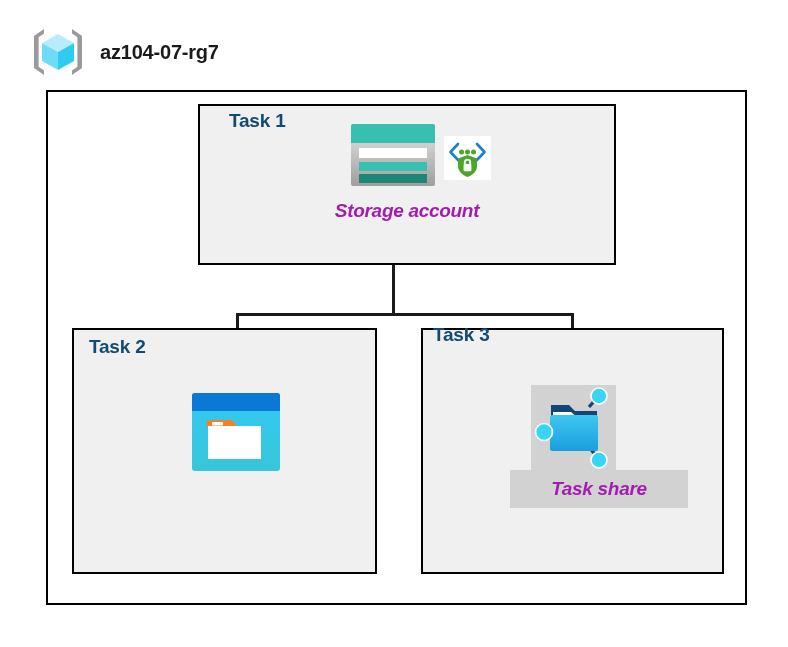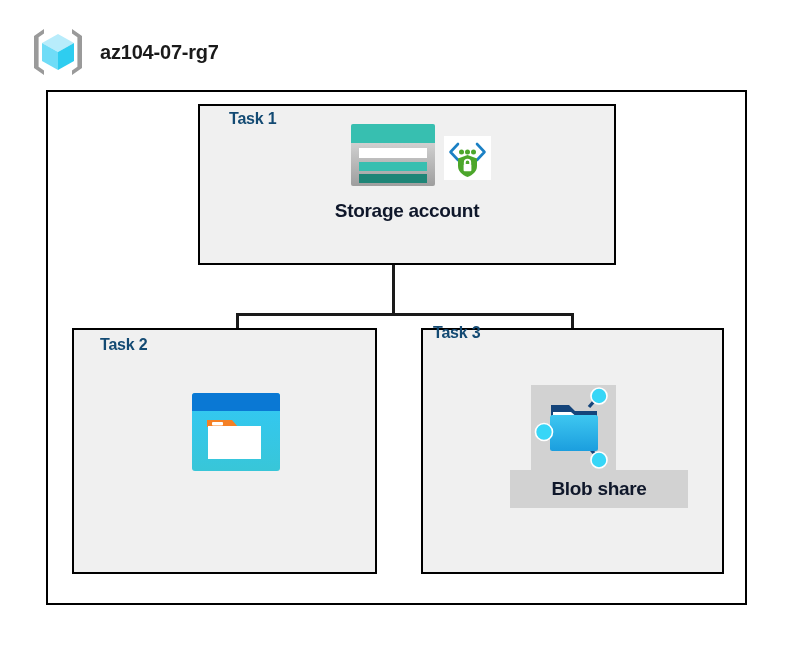--- a/index.html
+++ b/index.html
@@ -58,38 +58,39 @@
     background: #f0f0f0;
     border: 2.5px solid #000000;
     box-sizing: border-box;
   }
   #task1-box { left: 198px; top: 104px; width: 418px; height: 161px; }
   #task2-box { left: 72px;  top: 328px; width: 305px; height: 246px; }
   #task3-box { left: 421px; top: 328px; width: 303px; height: 246px; }
 
   .task-label {
     position: absolute;
-    font-size: 16px;
+    font-size: 19px;
     font-weight: bold;
     color: #134a73;
     letter-spacing: -0.2px;
     white-space: nowrap;
   }
   #task1-label { left: 229px; top: 110px; }
-  #task2-label { left: 100px;  top: 336px; }
+  #task2-label { left: 89px;  top: 336px; }
   #task3-label { left: 433px; top: 324px; }
 
   .node-caption {
     position: absolute;
     font-size: 19px;
     font-weight: bold;
-    color: #0f172a;
+    color: #a21caf;
     letter-spacing: -0.3px;
     white-space: nowrap;
     text-align: center;
+    font-style: italic;
   }
   #storage-caption { left: 198px; top: 200px; width: 418px; }
   #blob-caption    { left: 72px;  top: 483px; width: 305px; }
   #fileshare-caption {
     left: 510px; top: 470px; width: 178px;
     height: 38px; line-height: 38px;
     background: #d2d2d2;
   }
 
   
@@ -237,15 +238,15 @@
       <path d="M22 27 L40 27 L47 33 L66 33 L66 38 L22 38 Z" fill="#ffffff"></path>
 
       <rect x="19" y="30" width="48" height="36" rx="2.5" fill="url(#fsFolder)"></rect>
 
       <circle cx="13" cy="47" r="8.5" fill="#37d6f7" stroke="#ffffff" stroke-width="1.6"></circle>
       <circle cx="68" cy="11" r="8" fill="#37d6f7" stroke="#ffffff" stroke-width="1.6"></circle>
       <circle cx="68" cy="75" r="8" fill="#37d6f7" stroke="#ffffff" stroke-width="1.6"></circle>
     </svg>
   </span>
 
-  <div class="node-caption" id="fileshare-caption">Blob share</div>
+  <div class="node-caption" id="fileshare-caption">Task share</div>
 
 </div>
 
 </body></html>

